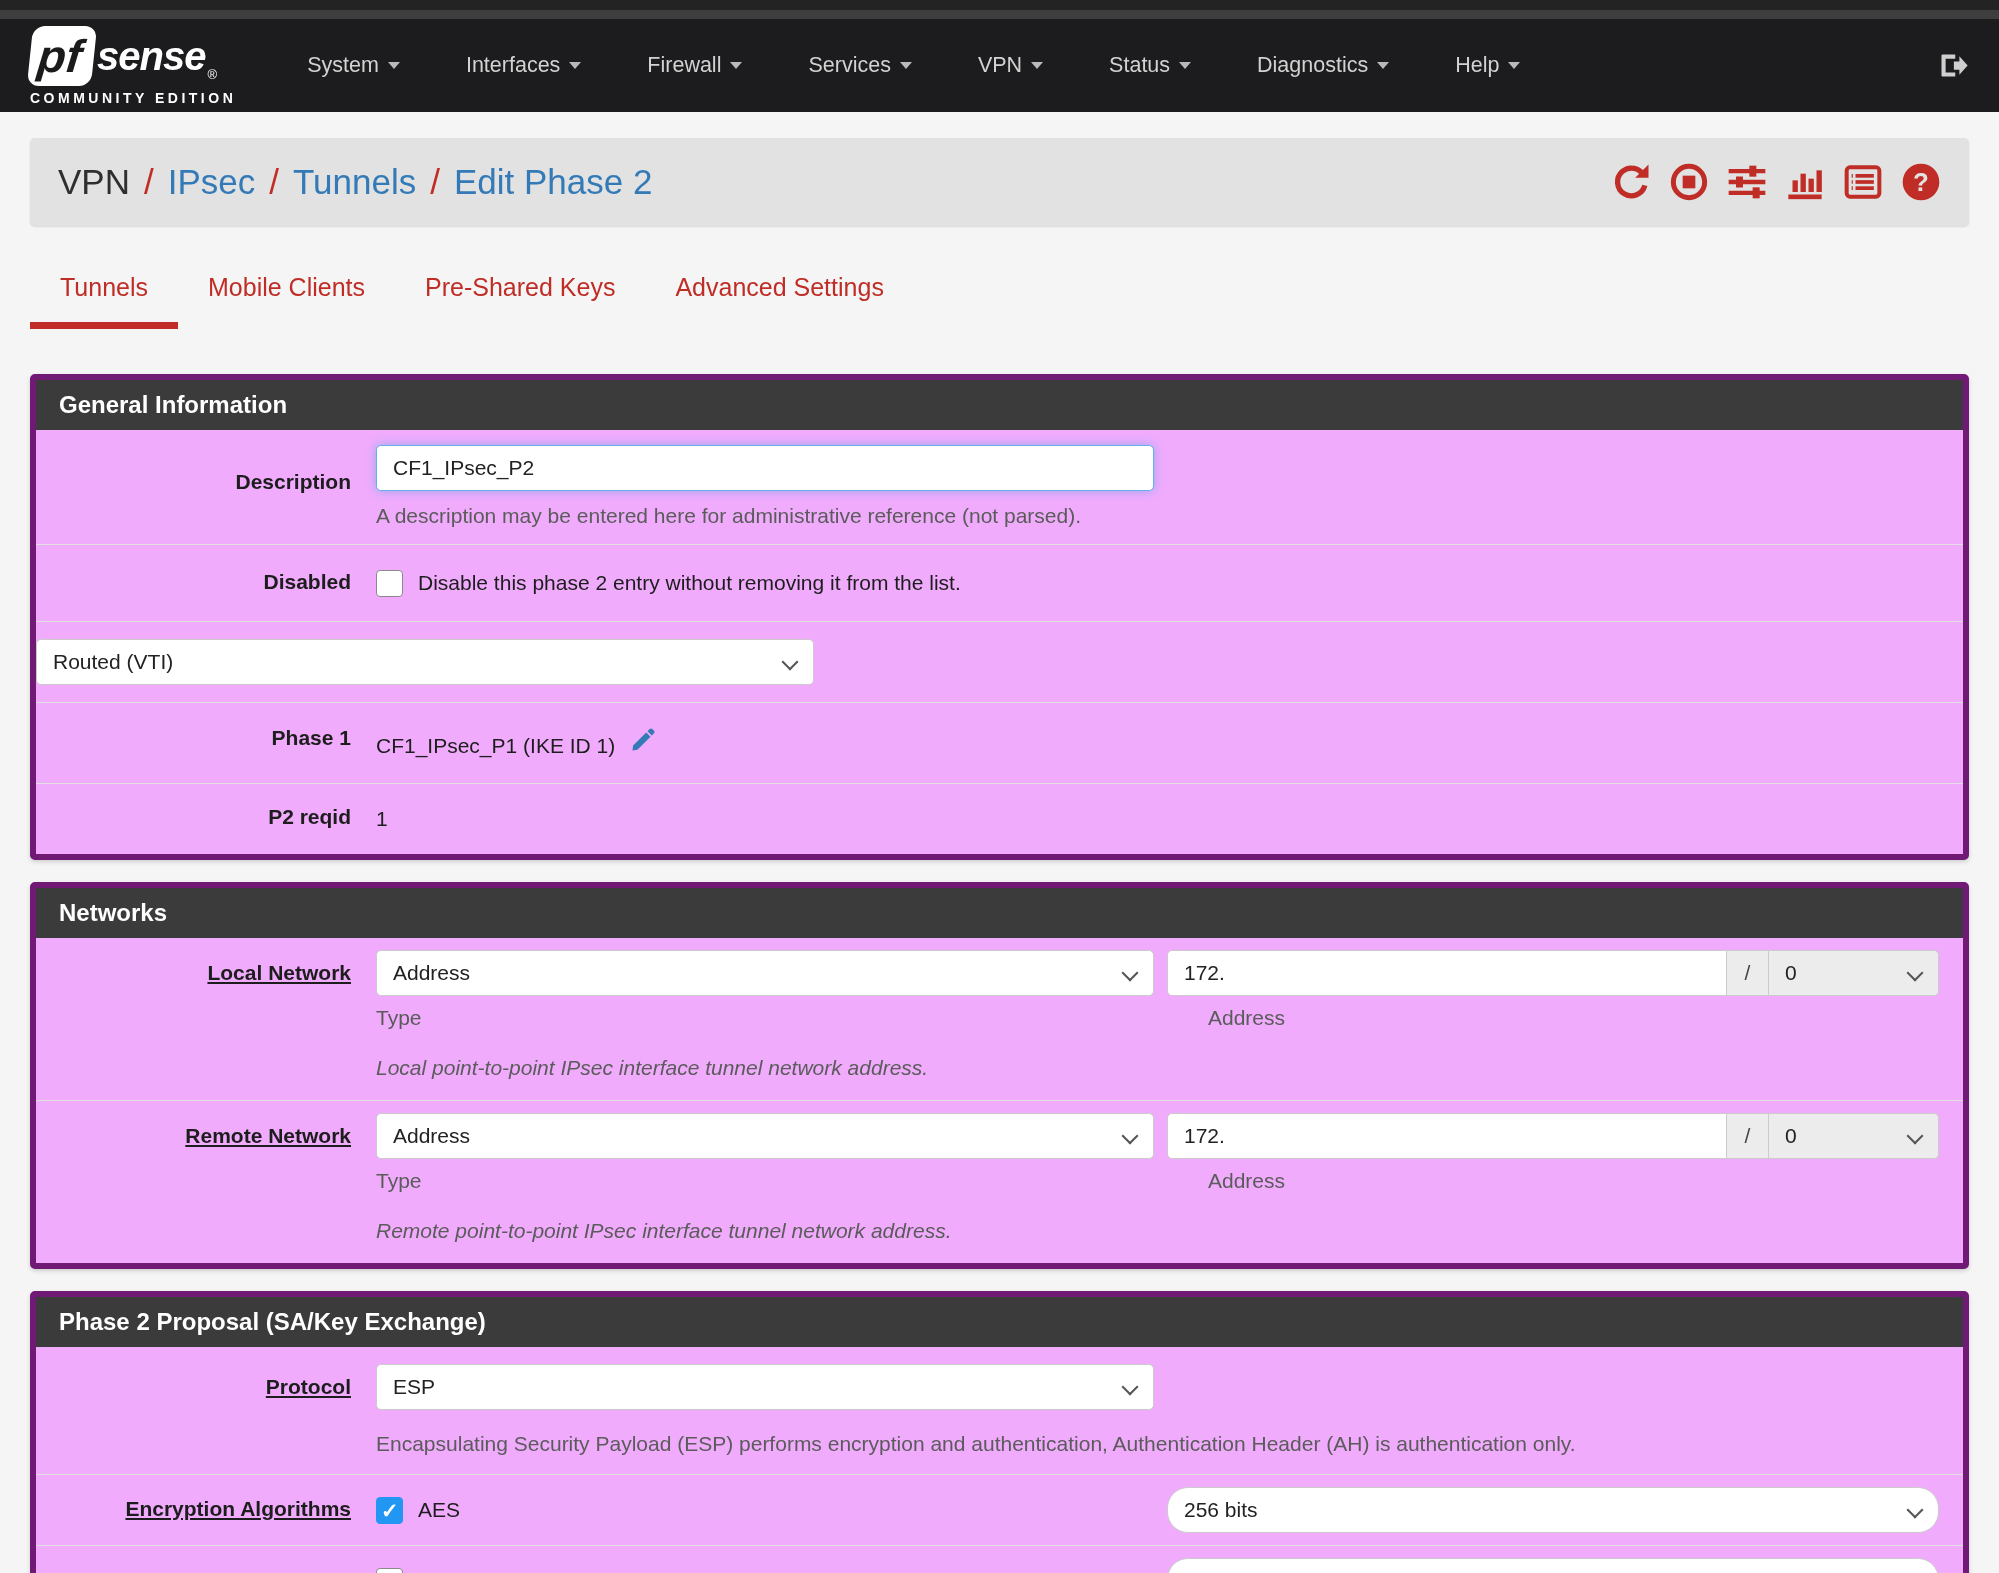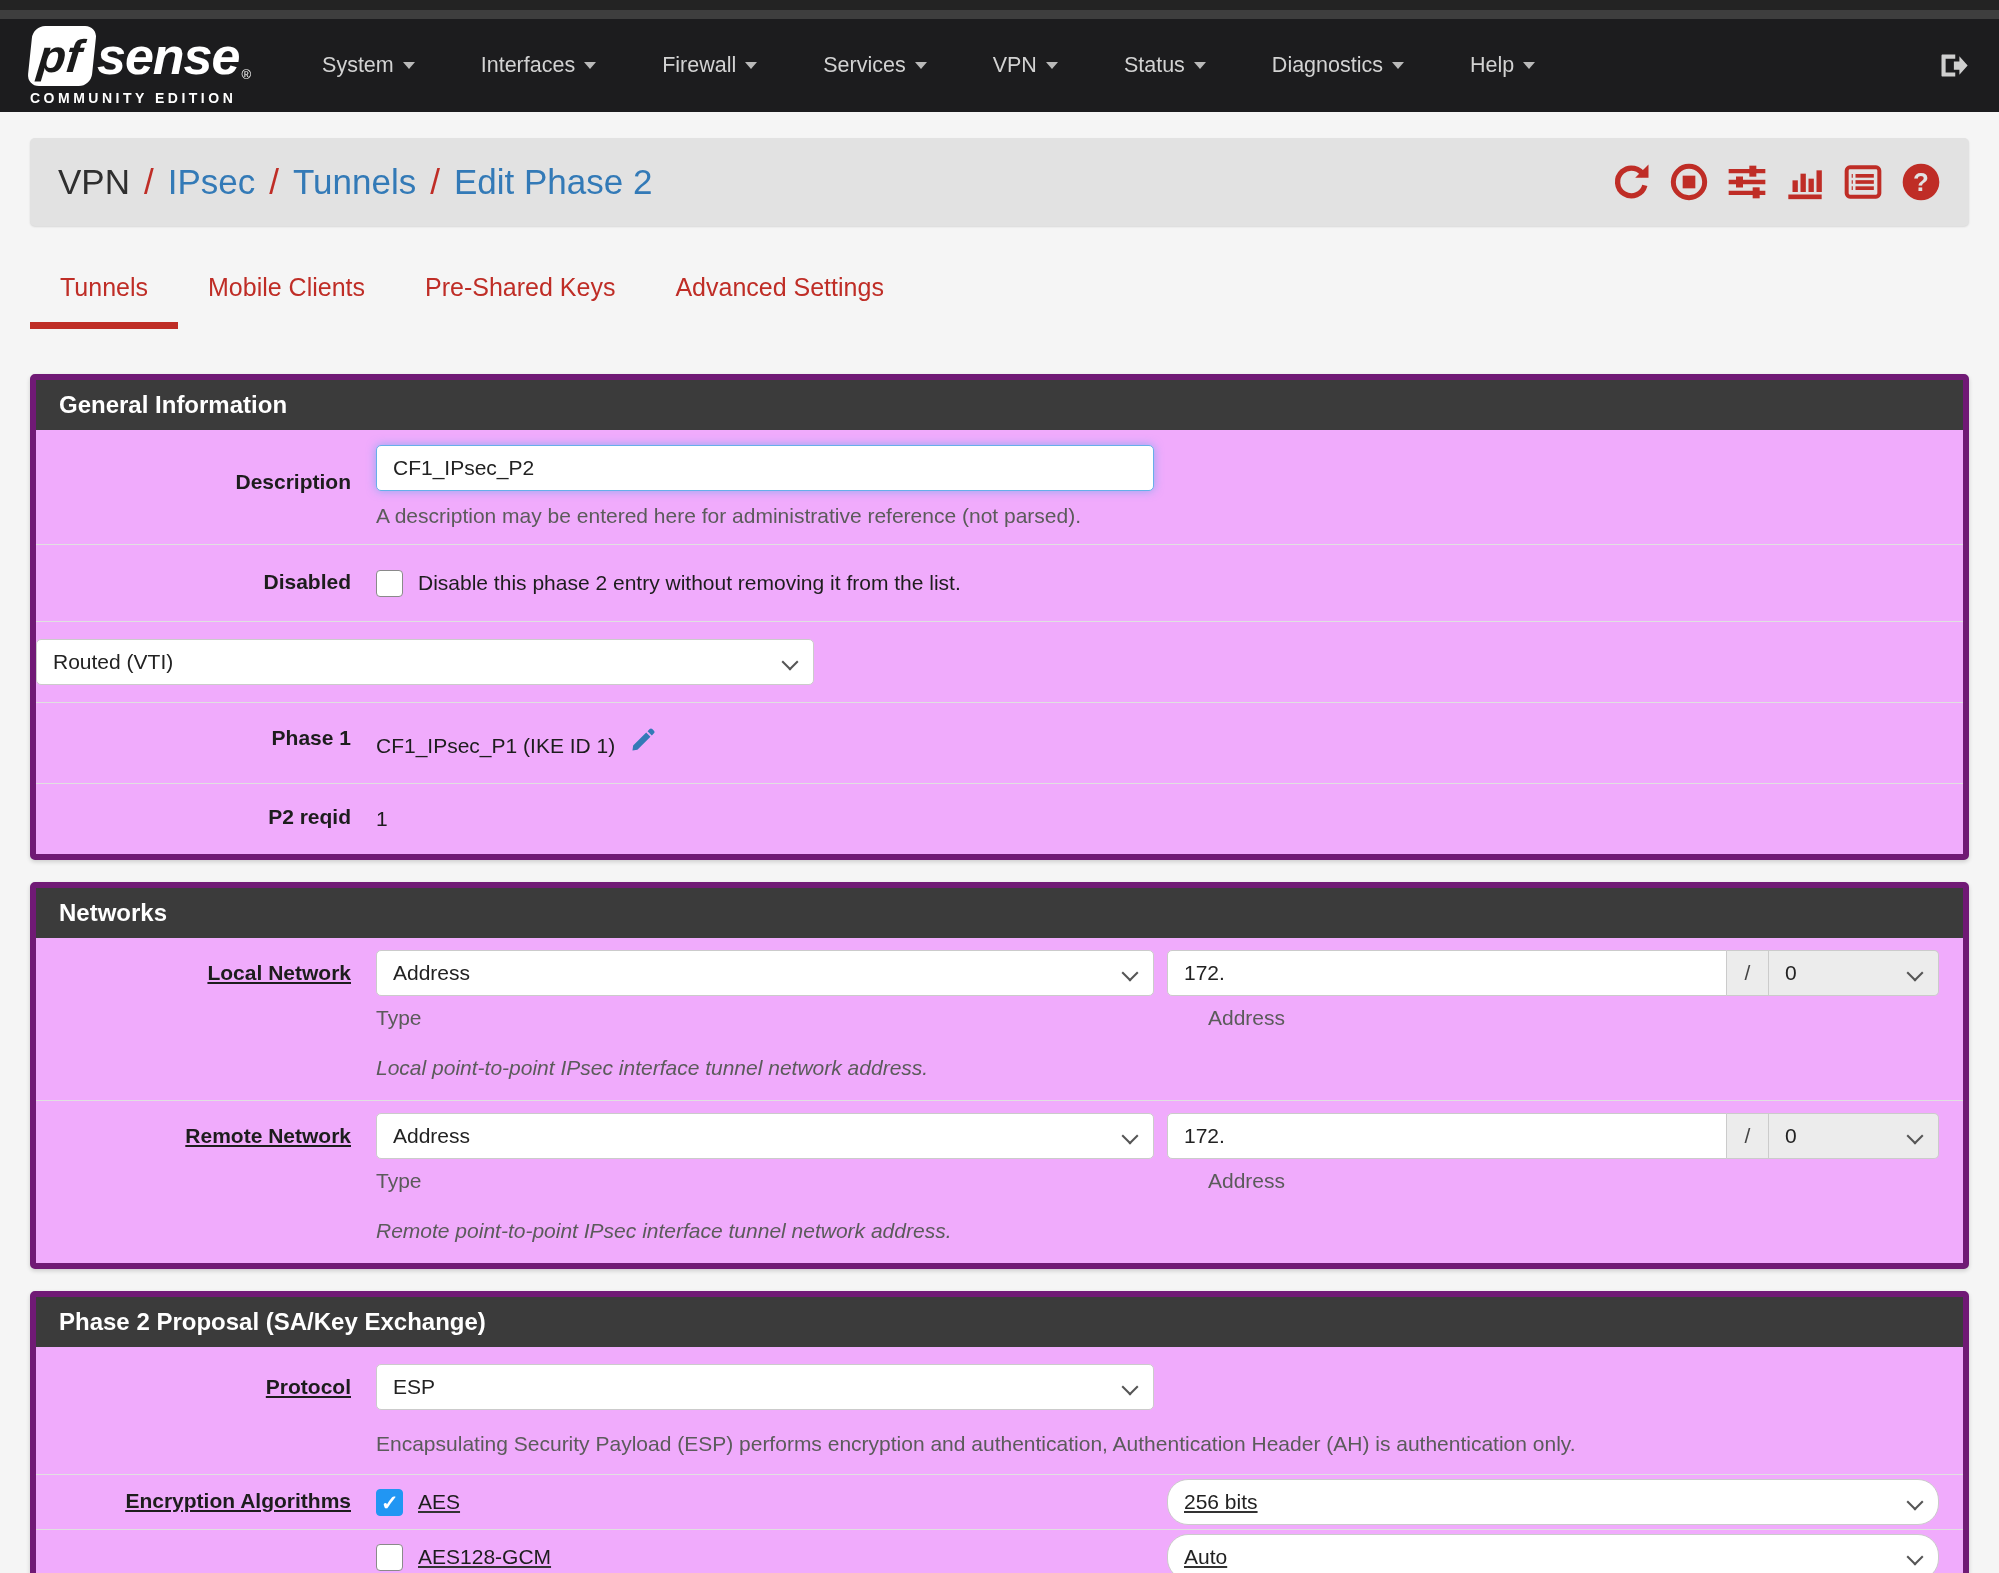--- a/index.html
+++ b/index.html
@@ -20,21 +20,21 @@
     padding:0 30px;
   }
   .brand { display:flex; flex-direction:column; margin-right:38px; }
   .brand-row { display:flex; align-items:center; }
   .pf-box {
     width:64px; height:60px; background:#ffffff; border-radius:12px;
     display:flex; align-items:center; justify-content:center;
     transform:skewX(-6deg);
   }
   .pf-box span { font-style:italic; font-weight:bold; font-size:46px; color:#1b1b1b; transform:skewX(0deg); padding-right:4px;}
-  .brand-sense { font-style:italic; font-weight:bold; font-size:52px; color:#ffffff; letter-spacing:-1px; margin-left:3px; line-height:1;}
+  .brand-sense { font-style:italic; font-weight:bold; font-size:40px; color:#ffffff; letter-spacing:-1px; margin-left:3px; line-height:1;}
   .brand-reg { color:#ffffff; font-size:13px; align-self:flex-end; margin:0 0 4px 2px; }
   .brand-edition { color:#ffffff; font-size:14px; font-weight:bold; letter-spacing:3.5px; margin-top:4px; }
   .nav-items { display:flex; align-items:center; }
   .nav-item {
     color:#d2d2d2; font-size:21.5px; padding:0 33px; cursor:pointer;
     display:flex; align-items:center; white-space:nowrap;
   }
   .caret {
     display:inline-block; margin-left:9px;
     border-left:6px solid transparent; border-right:6px solid transparent;
@@ -132,21 +132,21 @@
   .pencil svg { width:27px; height:27px; }
 
   
   .r-desc    { padding:15px 0 16px 0; } .r-desc .flabel { padding-top:25px; }
   .r-dis     { padding:24px 0; }       .r-dis .flabel  { padding-top:1px; }
   .r-mode    { padding:17px 0; }       .r-mode .flabel { padding-top:11px; }
   .r-ph1     { padding:23px 0; }
   .r-p2      { padding:21px 0; }
   .r-net     { padding:12px 0 20px 0; }.r-net .flabel  { padding-top:11px; }
   .r-proto   { padding:17px 0 18px 0; }.r-proto .flabel{ padding-top:11px; }
-  .r-enc     { padding:4px 0;text-decoration:underline; }       .r-enc .flabel  { padding-top:10px; }
+  .r-enc     { padding:12px 0; }       .r-enc .flabel  { padding-top:10px; }
   .help-mt   { margin-top:13px; }
   .cap-row   { display:flex; margin-top:10px; }
   .cap-row .c1 { width:778px; }
   .cap-row .c2 { margin-left:54px; }
   .net-help  { margin-top:26px;font-style:italic; }
   .ctl-row   { display:flex; align-items:center; }
   .enc-row   { display:flex; align-items:center; }
   .enc-row .selbox { margin-left:auto; width:772px;border-radius:21px; }
 </style>
 </head>

